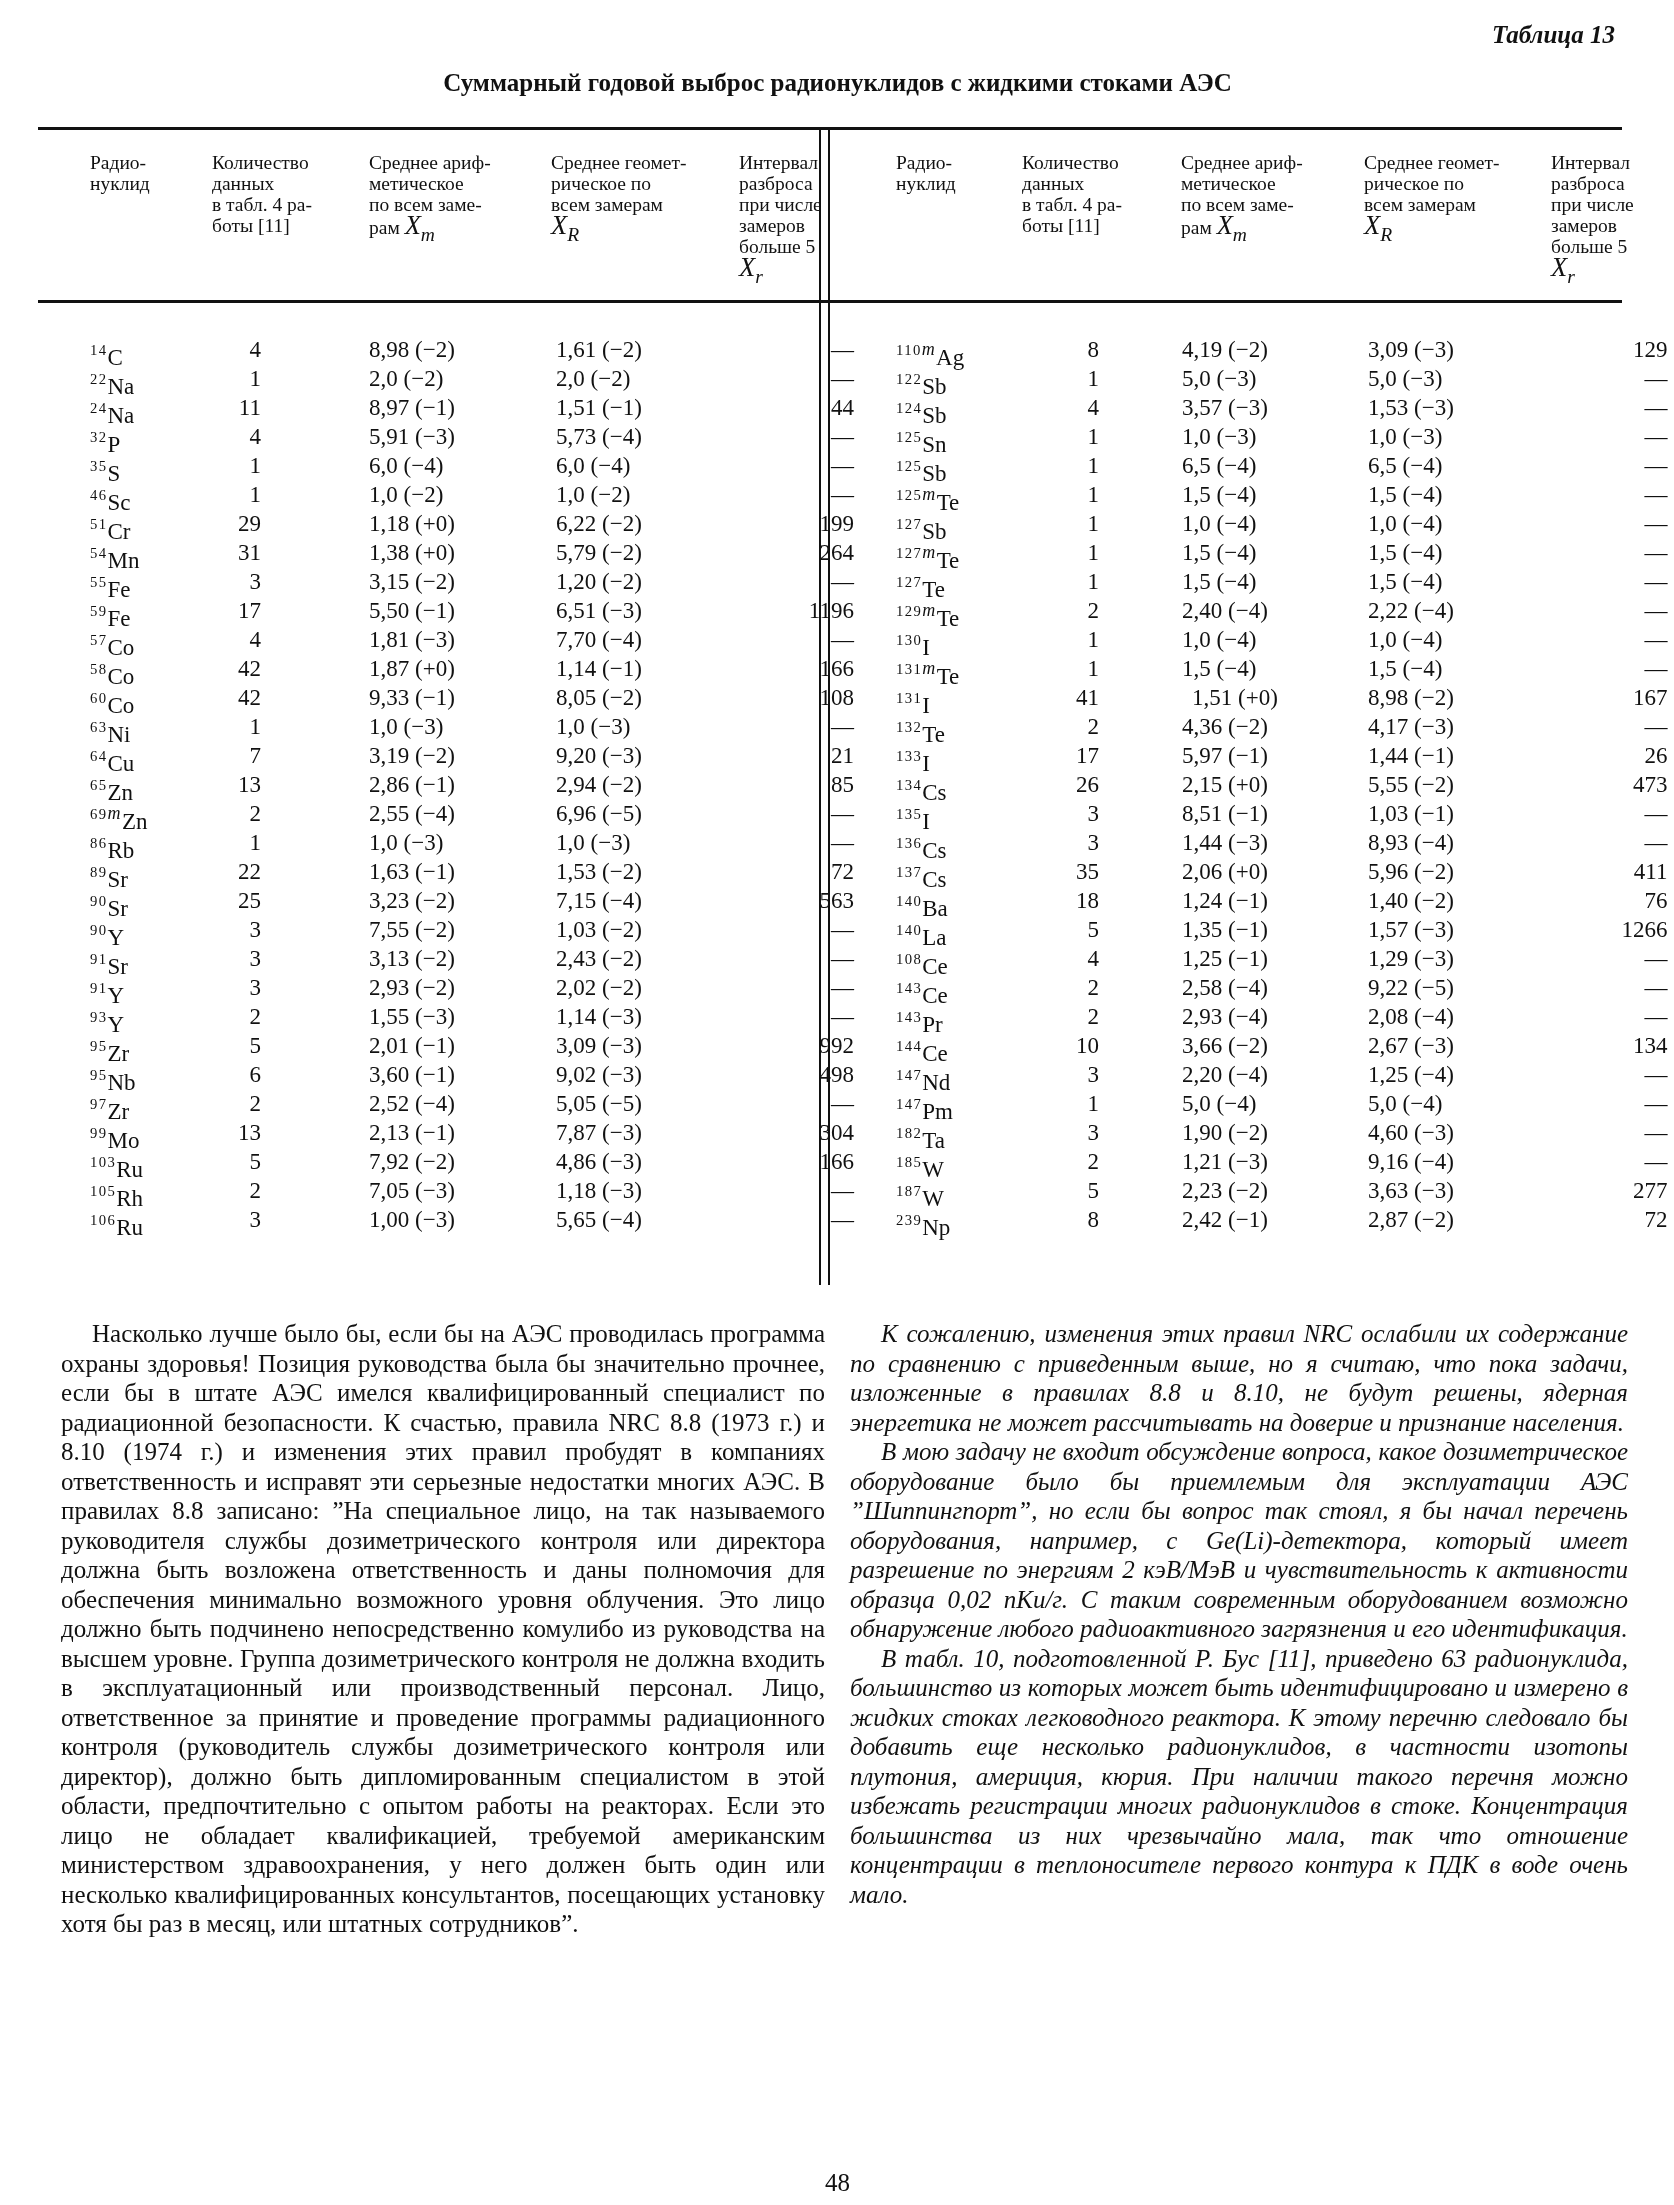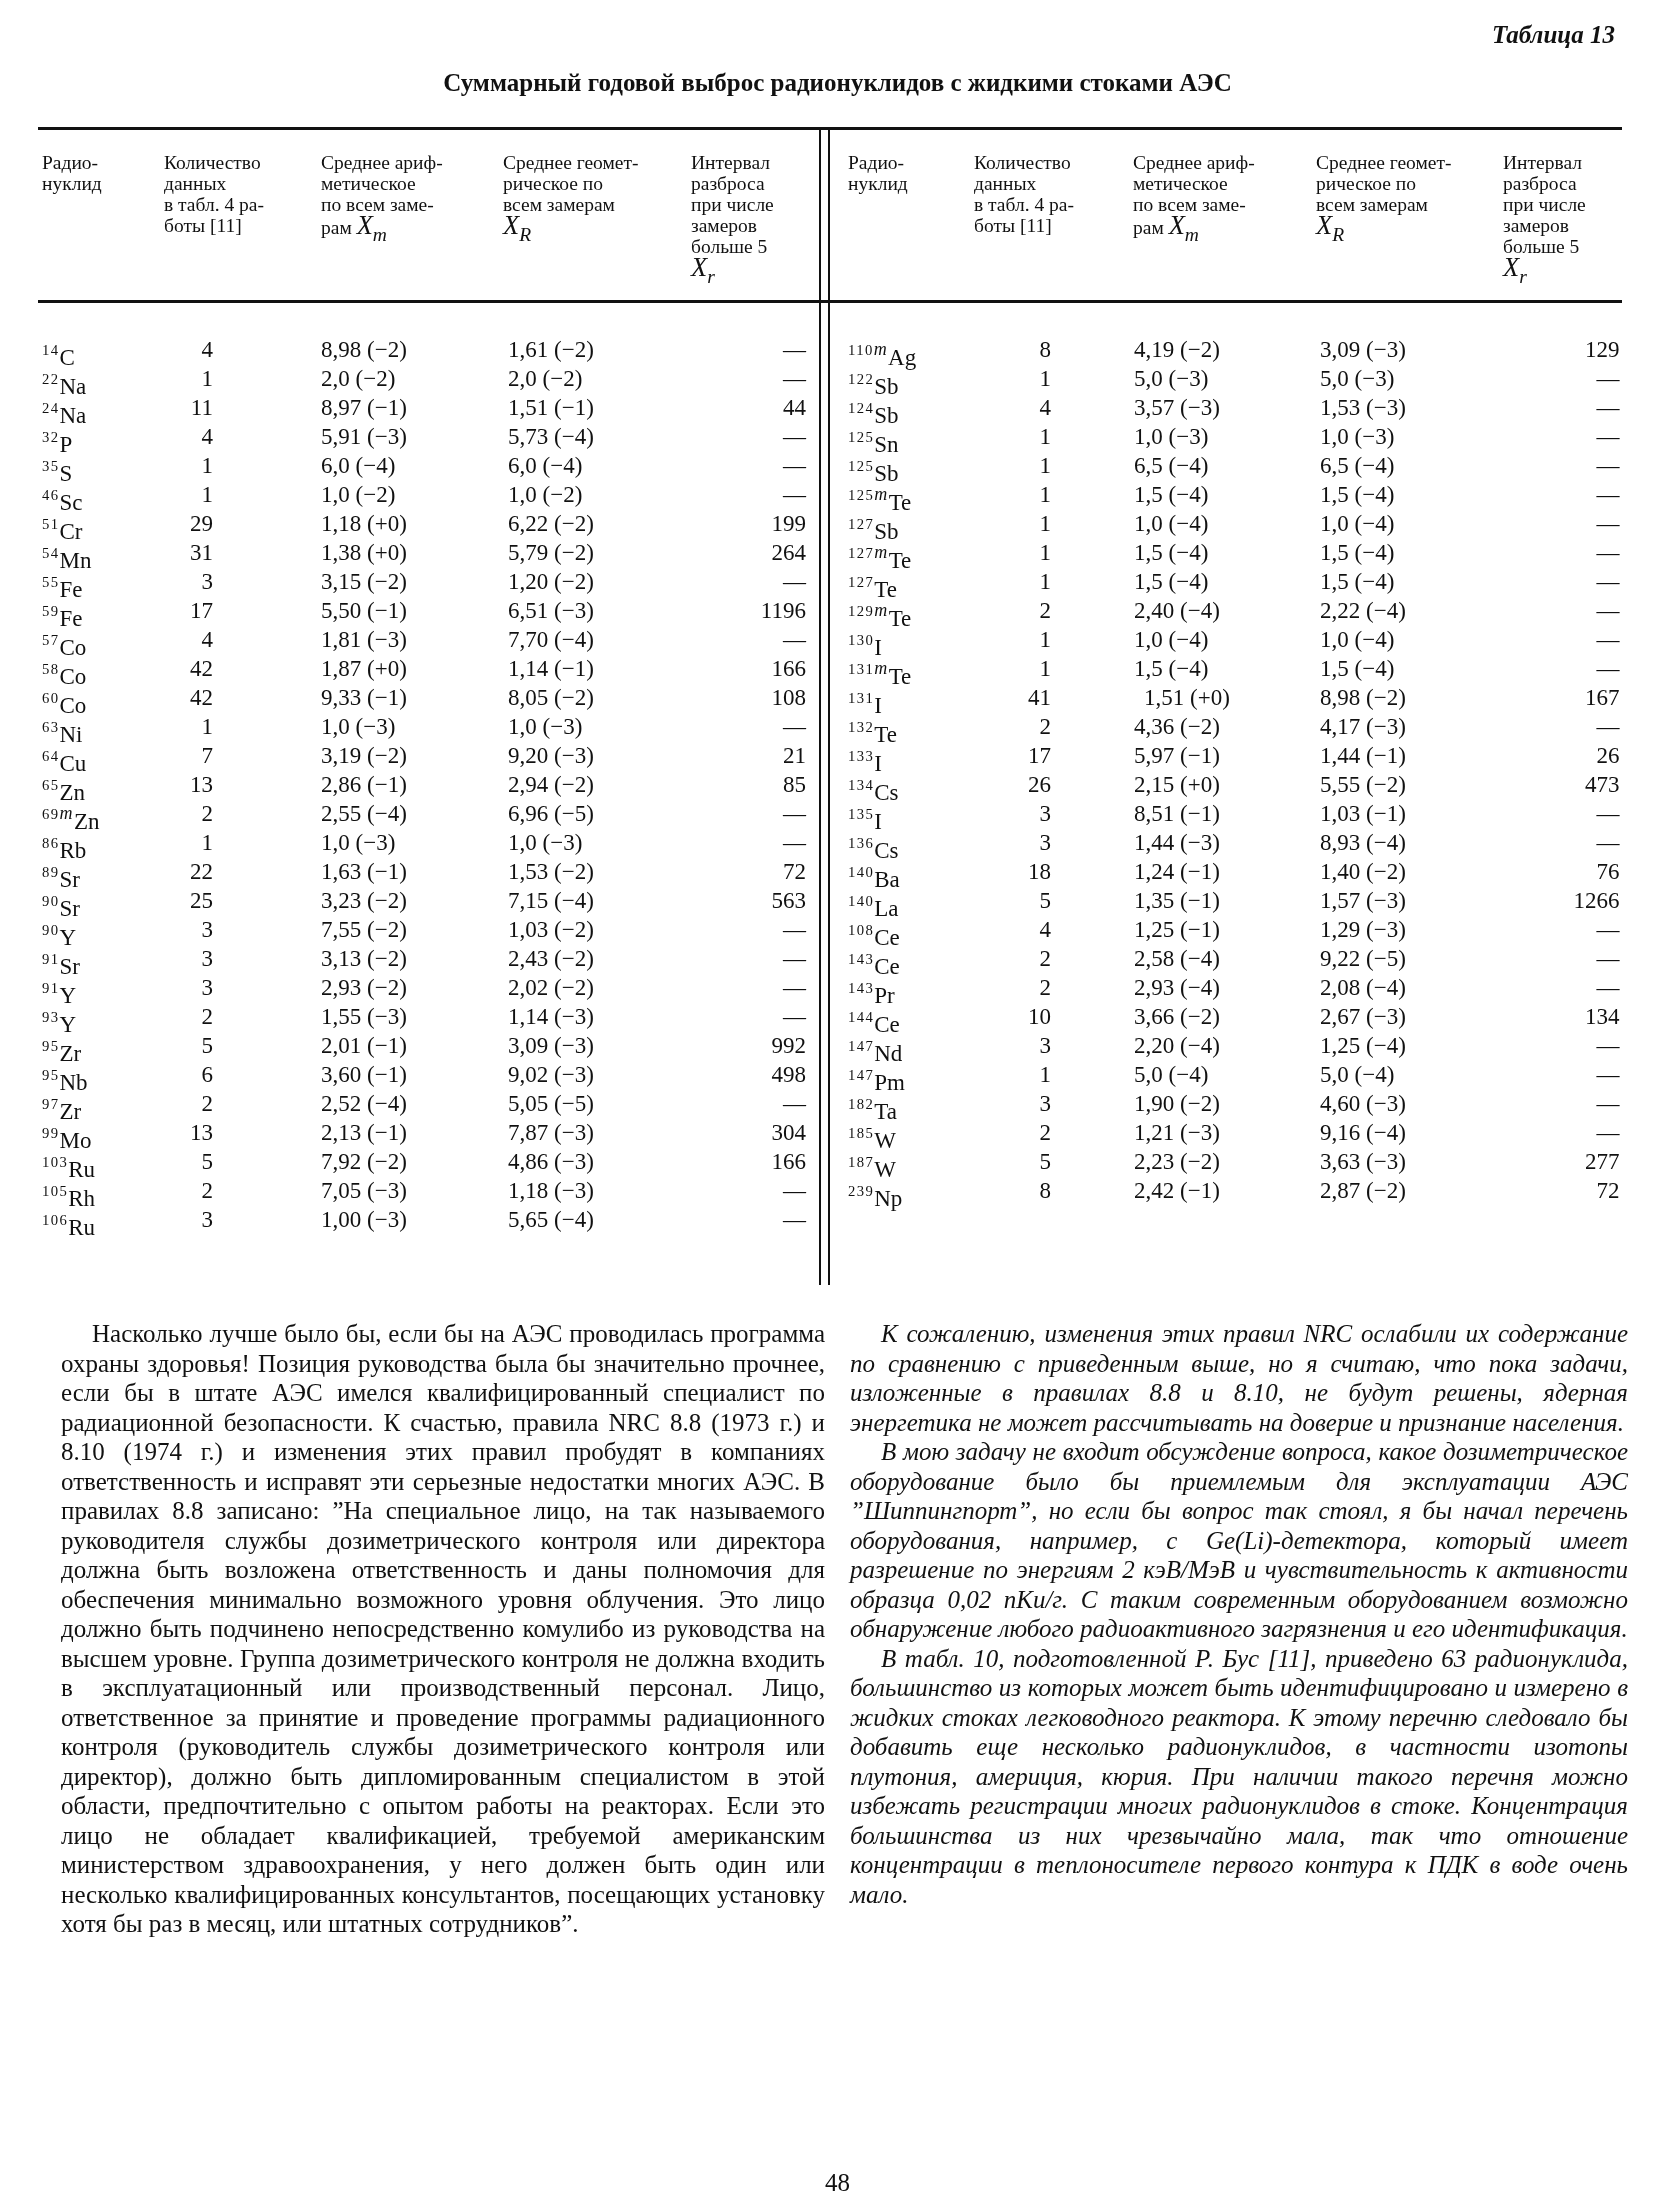--- a/index.html
+++ b/index.html
@@ -15,21 +15,21 @@
     position: absolute; top: 67px; left: 0; width: 1675px; text-align: center;
     font-weight: bold; font-size: 25px; line-height: 32px;
   }
   .rule { position: absolute; left: 38px; width: 1584px; background: #111; }
   .rule.top { top: 127px; height: 2.8px; }
   .rule.head { top: 300px; height: 2.8px; }
   .vdiv { position: absolute; top: 127px; height: 1158px; width: 2.1px; background: #111; }
   .vdiv.a { left: 819px; }
   .vdiv.b { left: 828px; }
 
-  .half { position: absolute; top: 134px; }
+  .half { position: absolute; top: 134px; margin-left: 48px; }
   .half.left { left: 42px; width: 771px; }
   .half.right { left: 848px; width: 775px; }
 
   .hdr { position: relative; height: 165px; font-size: 19.5px; line-height: 21px; }
   .hdr .c { position: absolute; top: 18px; }
   .hdr .sym { font-style: italic; font-size: 26.5px; }
   .hdr .sub { font-style: italic; font-size: 19.5px; vertical-align: -7px; }
 
   .rows { position: absolute; top: 197px; left: 0; right: 0; }
   .row { position: relative; height: 29px; font-size: 23px; line-height: 29px; }
@@ -467,20 +467,27 @@
         <span class="cell num" style="right:3.5px">—</span>
       </div>
       <div class="row">
         <span class="cell iso" style="left:0px"><sup><span>136</span><span class="meta"></span></sup><span>Cs</span></span>
         <span class="cell num" style="right:572px">3</span>
         <span class="cell" style="left:286px">1,44 (−3)</span>
         <span class="cell" style="left:472px">8,93 (−4)</span>
         <span class="cell num" style="right:3.5px">—</span>
       </div>
       <div class="row">
+        <span class="cell iso" style="left:0px"><sup><span>137</span><span class="meta"></span></sup><span>Cs</span></span>
+        <span class="cell num" style="right:572px">35</span>
+        <span class="cell" style="left:286px">2,06 (+0)</span>
+        <span class="cell" style="left:472px">5,96 (−2)</span>
+        <span class="cell num" style="right:3.5px">411</span>
+      </div>
+      <div class="row">
         <span class="cell iso" style="left:0px"><sup><span>140</span><span class="meta"></span></sup><span>Ba</span></span>
         <span class="cell num" style="right:572px">18</span>
         <span class="cell" style="left:286px">1,24 (−1)</span>
         <span class="cell" style="left:472px">1,40 (−2)</span>
         <span class="cell num" style="right:3.5px">76</span>
       </div>
       <div class="row">
         <span class="cell iso" style="left:0px"><sup><span>140</span><span class="meta"></span></sup><span>La</span></span>
         <span class="cell num" style="right:572px">5</span>
         <span class="cell" style="left:286px">1,35 (−1)</span>

